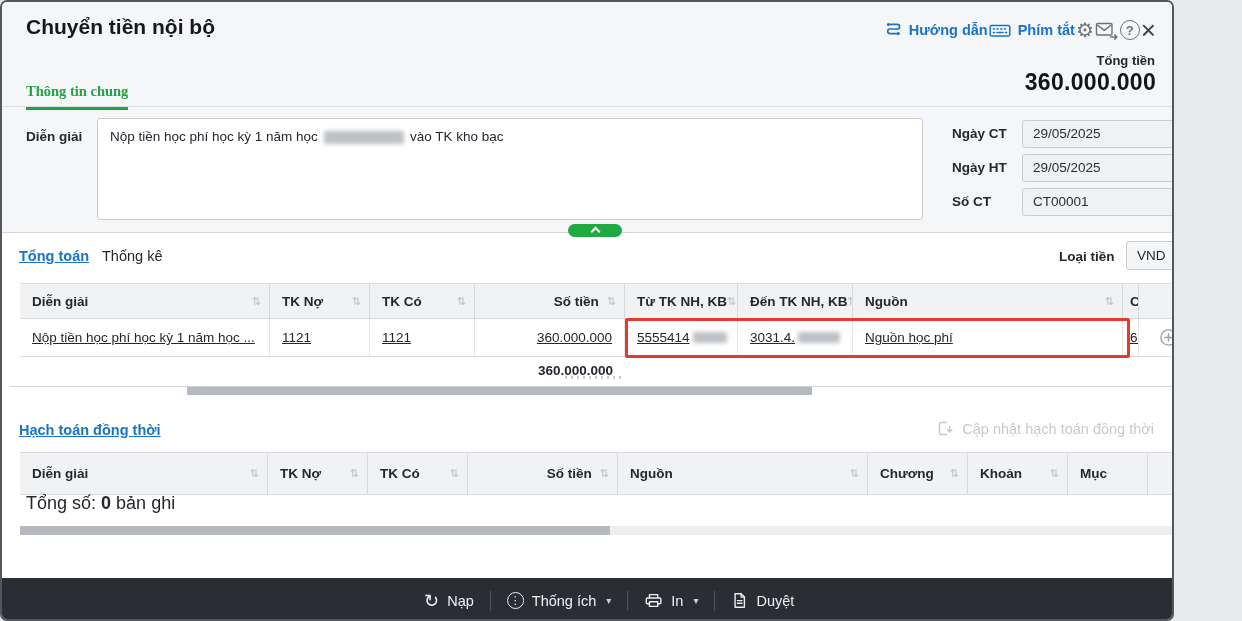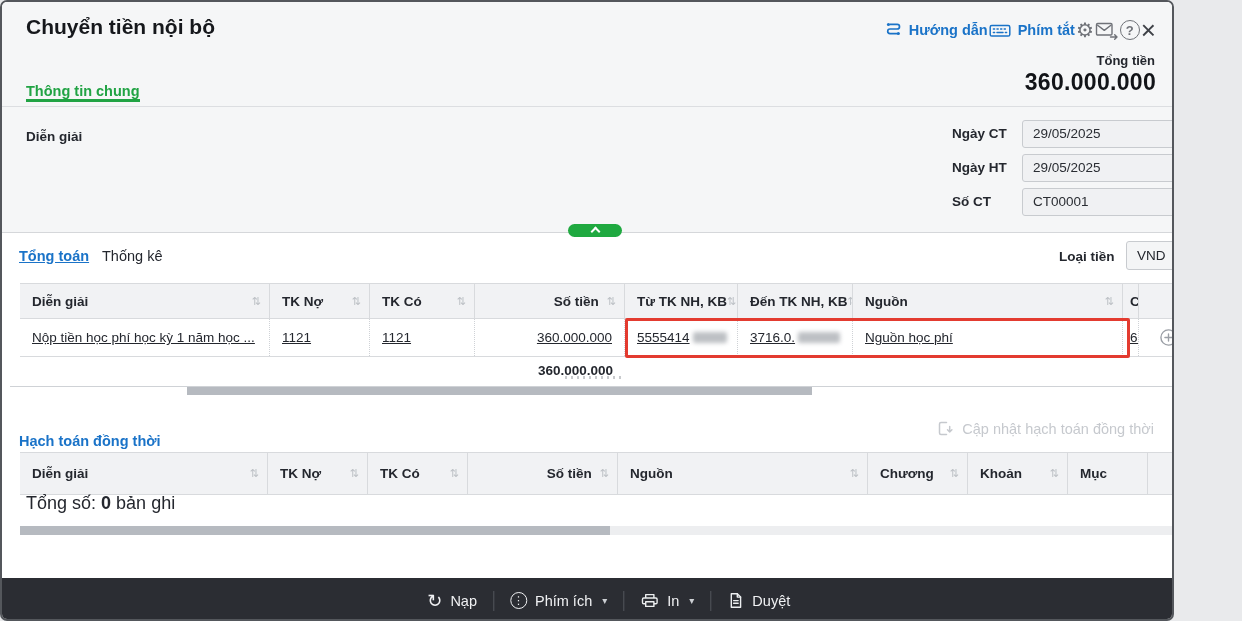--- a/index.html
+++ b/index.html
@@ -12,21 +12,21 @@
   
   .top { position:absolute; left:0; top:0; width:100%; height:231px; background:#f5f6f7; border-bottom:1px solid #d5d7da; }
   .title { position:absolute; left:24px; top:13px; font-size:21px; font-weight:700; color:#16181c; }
   .hdr-actions { position:absolute; right:16px; top:18px; display:flex; align-items:center; gap:1px; }
   .hdr-link { display:flex; align-items:center; gap:7px; color:#1a73c8; font-size:14.5px; font-weight:700; cursor:pointer; }
   .icon-btn { color:#6f7278; font-size:20px; line-height:1; cursor:pointer; }
   .help-circle { width:20px; height:20px; border:1.7px solid #6f7278; border-radius:50%; display:flex; align-items:center; justify-content:center; font-size:13px; font-weight:700; color:#6f7278; cursor:pointer; }
   .close-x { font-size:26px; color:#3e4147; line-height:20px; cursor:pointer; }
   .total-label { position:absolute; right:17px; top:51px; font-size:13px; font-weight:700; }
   .total-value { position:absolute; right:16px; top:67px; font-size:23px; font-weight:800; letter-spacing:.3px; color:#121418; }
-  .tab-general { position:absolute; left:24px; top:81px; font-size:14.5px; font-weight:700; color:#21a344; border-bottom:3px solid #21a344; cursor:pointer; }
+  .tab-general { position:absolute; left:24px; top:81px; font-size:14.5px; font-weight:700; color:#21a344; padding-bottom:7px; border-bottom:3px solid #21a344; cursor:pointer;font-family:Liberation Serif, serif; }
   .tab-line { position:absolute; left:0; top:104px; width:100%; height:1px; background:#dcdee1; }
   .lbl-dg { position:absolute; left:24px; top:127px; font-size:13.5px; font-weight:700; }
   .desc-box { position:absolute; left:95px; top:116px; width:826px; height:102px; background:#fff; border:1px solid #c8cbcf; border-radius:3px; padding:9px 12px; font-size:13.5px; line-height:17px; }
   .blurspan { display:inline-block; background:#bdc0c4; filter:blur(2.2px); border-radius:2px; vertical-align:middle; }
   .b-desc { width:80px; height:13px; margin:0 6px -1px 6px; }
   .b-acc  { width:42px; height:11px; margin-left:3px; }
   .fld-label { position:absolute; left:950px; font-size:13.5px; font-weight:700; }
   .fld-input { position:absolute; left:1020px; width:205px; height:28px; background:#f0f1f3; border:1px solid #c8cbcf; border-radius:3px; font-size:13.5px; line-height:26px; padding-left:10px; color:#2a2d33; }
   .pill { position:absolute; left:566px; top:222px; width:54px; height:13px; background:#1fa940; border-radius:7px; display:flex; align-items:flex-start; justify-content:center; z-index:4; cursor:pointer; }
   .pill .chev { width:7px; height:7px; border-left:2.4px solid #fff; border-top:2.4px solid #fff; transform:rotate(45deg); margin-top:4px; }
@@ -53,21 +53,21 @@
   .c1{width:250px}.c2{width:100px}.c3{width:105px}.c4{width:150px}.c5{width:113px}.c6{width:115px}.c7{width:270px}.c8{width:16px;padding:0 0 0 7px}.c9{width:87px}
   
   .d1{width:248px}.d2{width:100px}.d3{width:100px}.d4{width:150px}.d5{width:250px}.d6{width:100px}.d7{width:100px}.d8{width:80px}.d9{width:78px}
   .total-row { display:flex; height:27px; align-items:center; }
   .total-amt { width:605px; text-align:right; padding-right:12px; font-weight:700; font-size:13.5px; }
   .redbox { position:absolute; left:623px; top:316px; width:505px; height:40px; border:3px solid #e33b30; border-radius:2px; z-index:5; pointer-events:none; }
   .grip { position:absolute; left:563px; top:374px; width:58px; height:3px; background:repeating-linear-gradient(90deg,#c8cacd 0 2px,transparent 2px 6px); }
   .scroll1-line { position:absolute; left:8px; top:384px; width:1226px; height:1px; background:#cfd2d6; }
   .scroll1-thumb { position:absolute; left:185px; top:385px; width:625px; height:8px; background:#b6bac0; cursor:pointer; }
   
-  .link-htdt { position:absolute; left:17px; top:420px; font-size:14.5px; font-weight:700; color:#1a73c8; cursor:pointer;margin-top:11px; }
+  .link-htdt { position:absolute; left:17px; top:420px; font-size:14.5px; font-weight:700; color:#1a73c8; text-decoration:underline; cursor:pointer; }
   .update-act { position:absolute; right:18px; top:418px; display:flex; align-items:center; gap:8px; color:#c6c9ce; font-size:14.5px; }
   .summary { position:absolute; left:24px; top:491px; font-size:18px; }
   .summary b { font-weight:700; }
   .scroll2-track { position:absolute; left:18px; top:524px; width:1206px; height:9px; background:#edeef0; }
   .scroll2-thumb { position:absolute; left:18px; top:524px; width:590px; height:9px; background:#b6bac0; cursor:pointer; }
   
   .footer { position:absolute; left:0; top:576px; width:100%; height:45px; background:#2b2d33; }
   .f-center { position:absolute; left:50%; top:0; height:45px; transform:translateX(-44%); display:flex; align-items:center; gap:16px; color:#f0f1f3; font-size:14.5px; }
   .f-item { display:flex; align-items:center; gap:8px; cursor:pointer; }
   .f-div { width:1px; height:20px; background:#54575e; }
@@ -119,20 +119,23 @@
       <span class="close-x">×</span>
     </div>
 
     <div class="total-label">Tổng tiền</div>
     <div class="total-value">360.000.000</div>
 
     <div class="tab-general">Thông tin chung</div>
     <div class="tab-line"></div>
 
     <div class="lbl-dg">Diễn giải</div>
+    <div class="desc-box">
+      <span>Nộp tiền học phí học kỳ 1 năm học</span><span class="blurspan b-desc"></span><span>vào TK kho bạc</span>
+    </div>
 
     <div class="fld-label" style="top:124px">Ngày CT</div>
     <div class="fld-input" style="top:118px">29/05/2025</div>
     <div class="fld-label" style="top:158px">Ngày HT</div>
     <div class="fld-input" style="top:152px">29/05/2025</div>
     <div class="fld-label" style="top:192px">Số CT</div>
     <div class="fld-input" style="top:186px">CT00001</div>
   </div>
 
   <div class="pill">
@@ -194,21 +197,21 @@
     <div class="trow">
       <div class="td c1">Nộp tiền học phí học kỳ 1 năm học ...</div>
       <div class="td c2">1121</div>
       <div class="td c3">1121</div>
       <div class="td c4 num">360.000.000</div>
       <div class="td c5">
           <span>5555414</span>
           <span class="blurspan b-acc"></span>
         </div>
       <div class="td c6">
-          <span>3716.0.</span>
+          <span>3031.4.</span>
           <span class="blurspan b-acc"></span>
         </div>
       <div class="td c7">Nguồn học phí</div>
       <div class="td c8">62</div>
       <div class="td c9 icons last">
         <span>
           <svg width="19" height="19" viewBox="0 0 18 18" fill="none" stroke="#9a9ea5" stroke-width="1.3" stroke-linecap="round">
             <circle cx="9" cy="9" r="7.2"></circle>
               <path d="M9 5.6v6.8M5.6 9h6.8"></path>
           </svg>
@@ -311,21 +314,21 @@
     <div class="f-center">
       <div class="f-item">
         <span class="refresh-g">↻</span>
         <span>Nạp</span>
       </div>
       <div class="f-div"></div>
       <div class="f-item">
         <span class="info-c">
             <span>⋮</span>
           </span>
-        <span>Phím ích</span>
+        <span>Thống ích</span>
         <span class="caret">▾</span>
       </div>
       <div class="f-div"></div>
       <div class="f-item">
         <span>
           <svg width="19" height="17" viewBox="0 0 19 17" fill="none" stroke="#eceef0" stroke-width="1.4" stroke-linejoin="round">
             <path d="M5.4 6V2.6h8.2V6"></path>
             <rect x="2.2" y="6" width="14.6" height="5.8" rx="1.2"></rect>
             <path d="M5.4 9.8h8.2v4.6H5.4z" fill="#2b2d33"></path>
           </svg>

